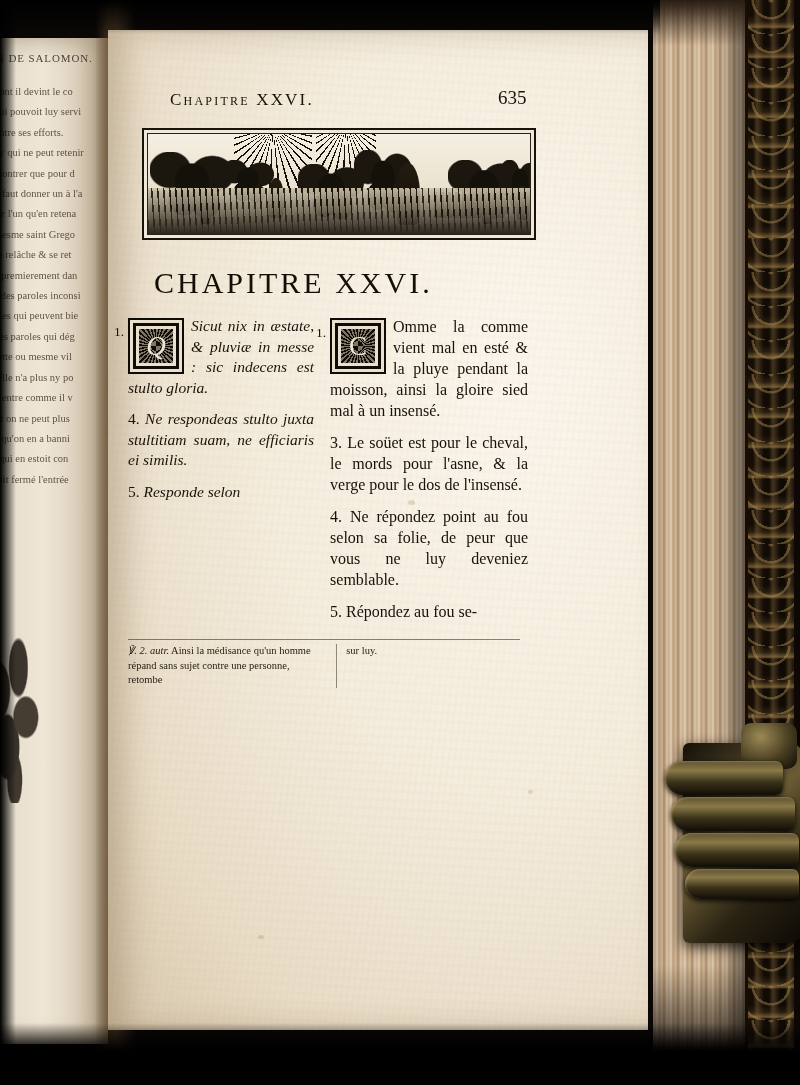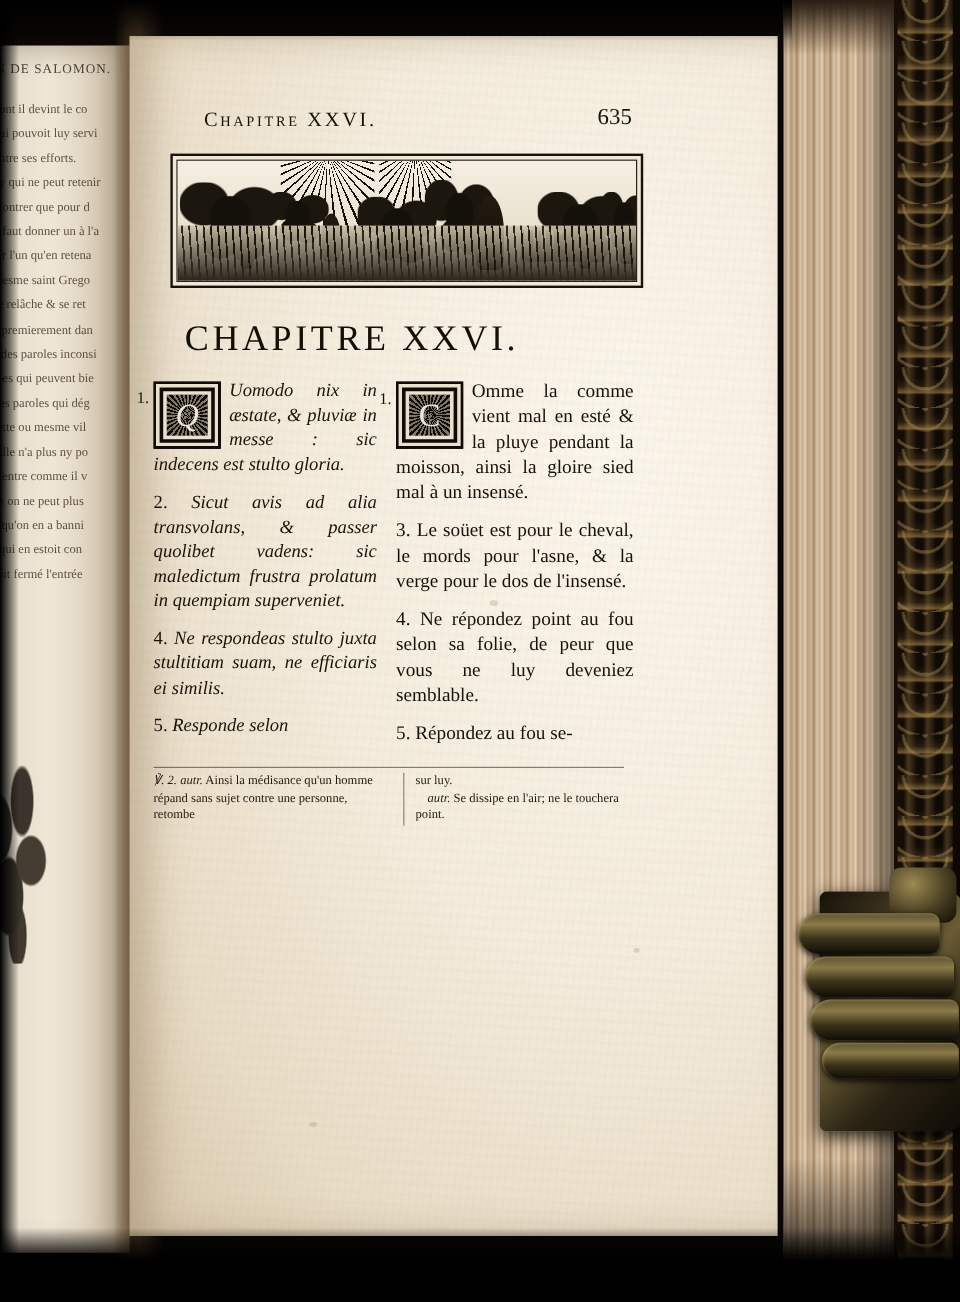--- a/index.html
+++ b/index.html
@@ -272,27 +272,23 @@
       <div class="chapter-title">CHAPITRE XXVI.</div>
 
       <div class="cols">
 
         <div class="col col-lat">
 
           <div class="verse first-verse">
             <span class="vnum-out">1.</span>
             <span class="initial">
               <span class="glyph">Q</span>
-            </span><span>Uomodo nix</span><span> in æstate, &amp; pluviæ in messe : sic indecens est stulto gloria.</span>
-          </div>
-
-          <div class="verse">
-            <span class="vn">2.</span>
-            <span>Sicut avis ad alia transvolans, &amp; passer quolibet vadens: sic maledictum frustra prolatum in quempiam superveniet.</span>
-          </div>
+            </span><span>Sicut nix</span><span> in æstate, &amp; pluviæ in messe : sic indecens est stulto gloria.</span>
+          </div>
+
 
 
           <div class="verse">
             <span class="vn">4.</span>
             <span>Ne respondeas stulto juxta stultitiam suam, ne efficiaris ei similis.</span>
           </div>
 
           <div class="verse">
             <span class="vn">5.</span>
             <span>Responde selon</span>
@@ -326,21 +322,20 @@
         </div>
       </div>
 
       <div class="note-rule"></div>
       <div class="notes">
         <div class="note note-l">
           <span class="sig">℣. 2. autr.</span><span> Ainsi la médisance qu'un homme répand sans sujet contre une personne, retombe</span>
         </div>
         <div class="note note-r">
           <span>sur luy.</span>
-          <span class="ind"><span class="sig">autr.</span><span> Se dissipe en l'air; ne le touchera point.</span></span>
         </div>
       </div>
 
     </div>
   </div>
 
   <div class="clasp">
     <div class="plate"></div>
     <div class="knob"></div>
     <div class="finger f1"></div>

